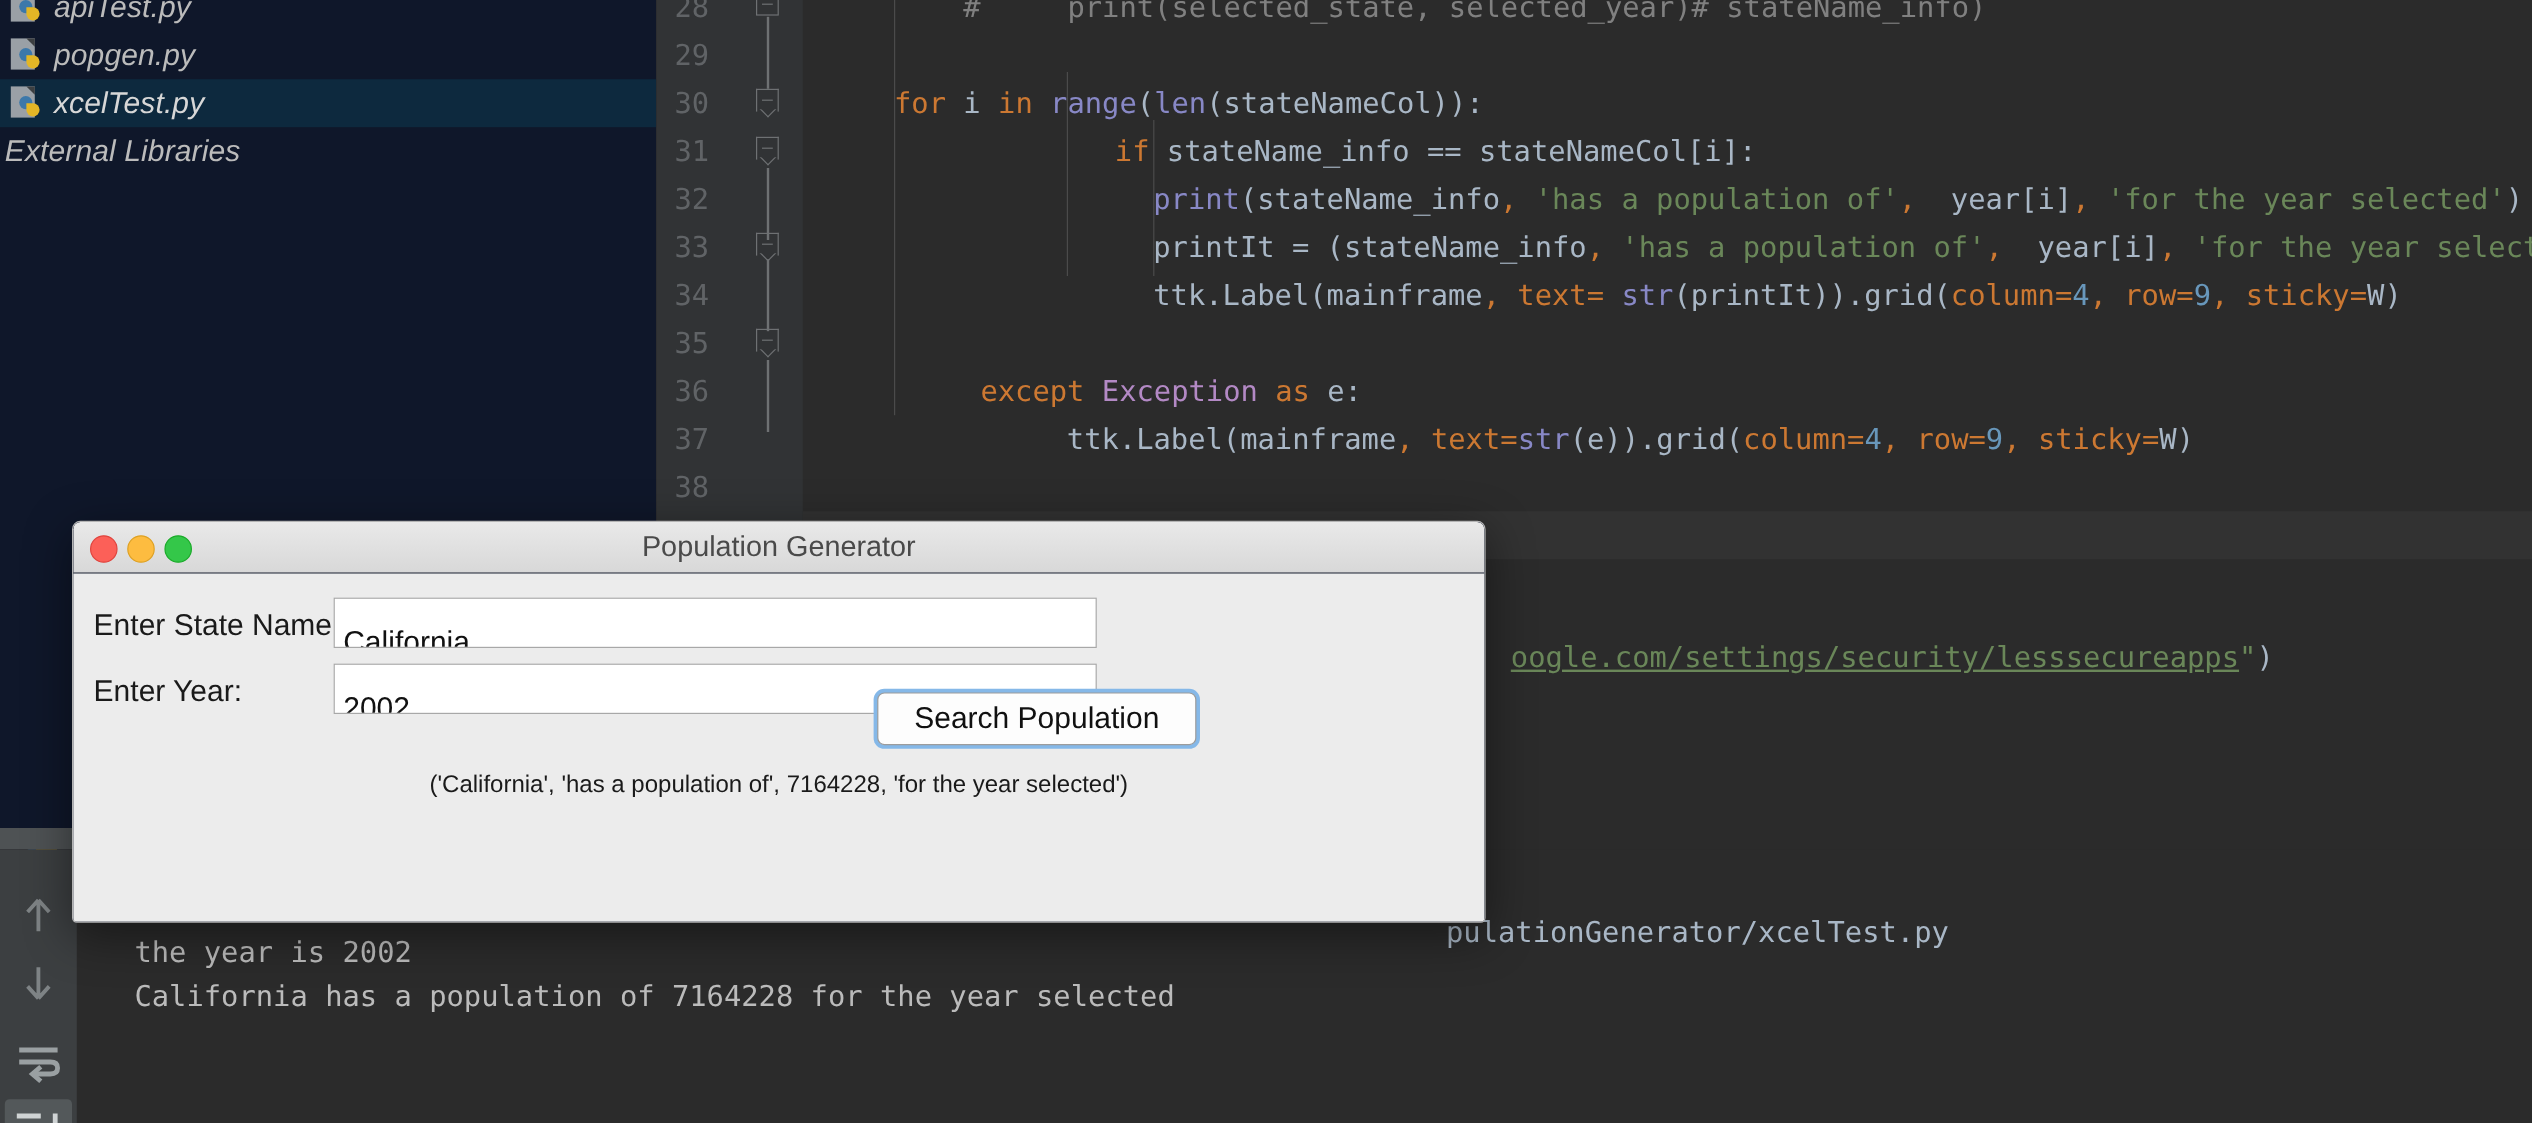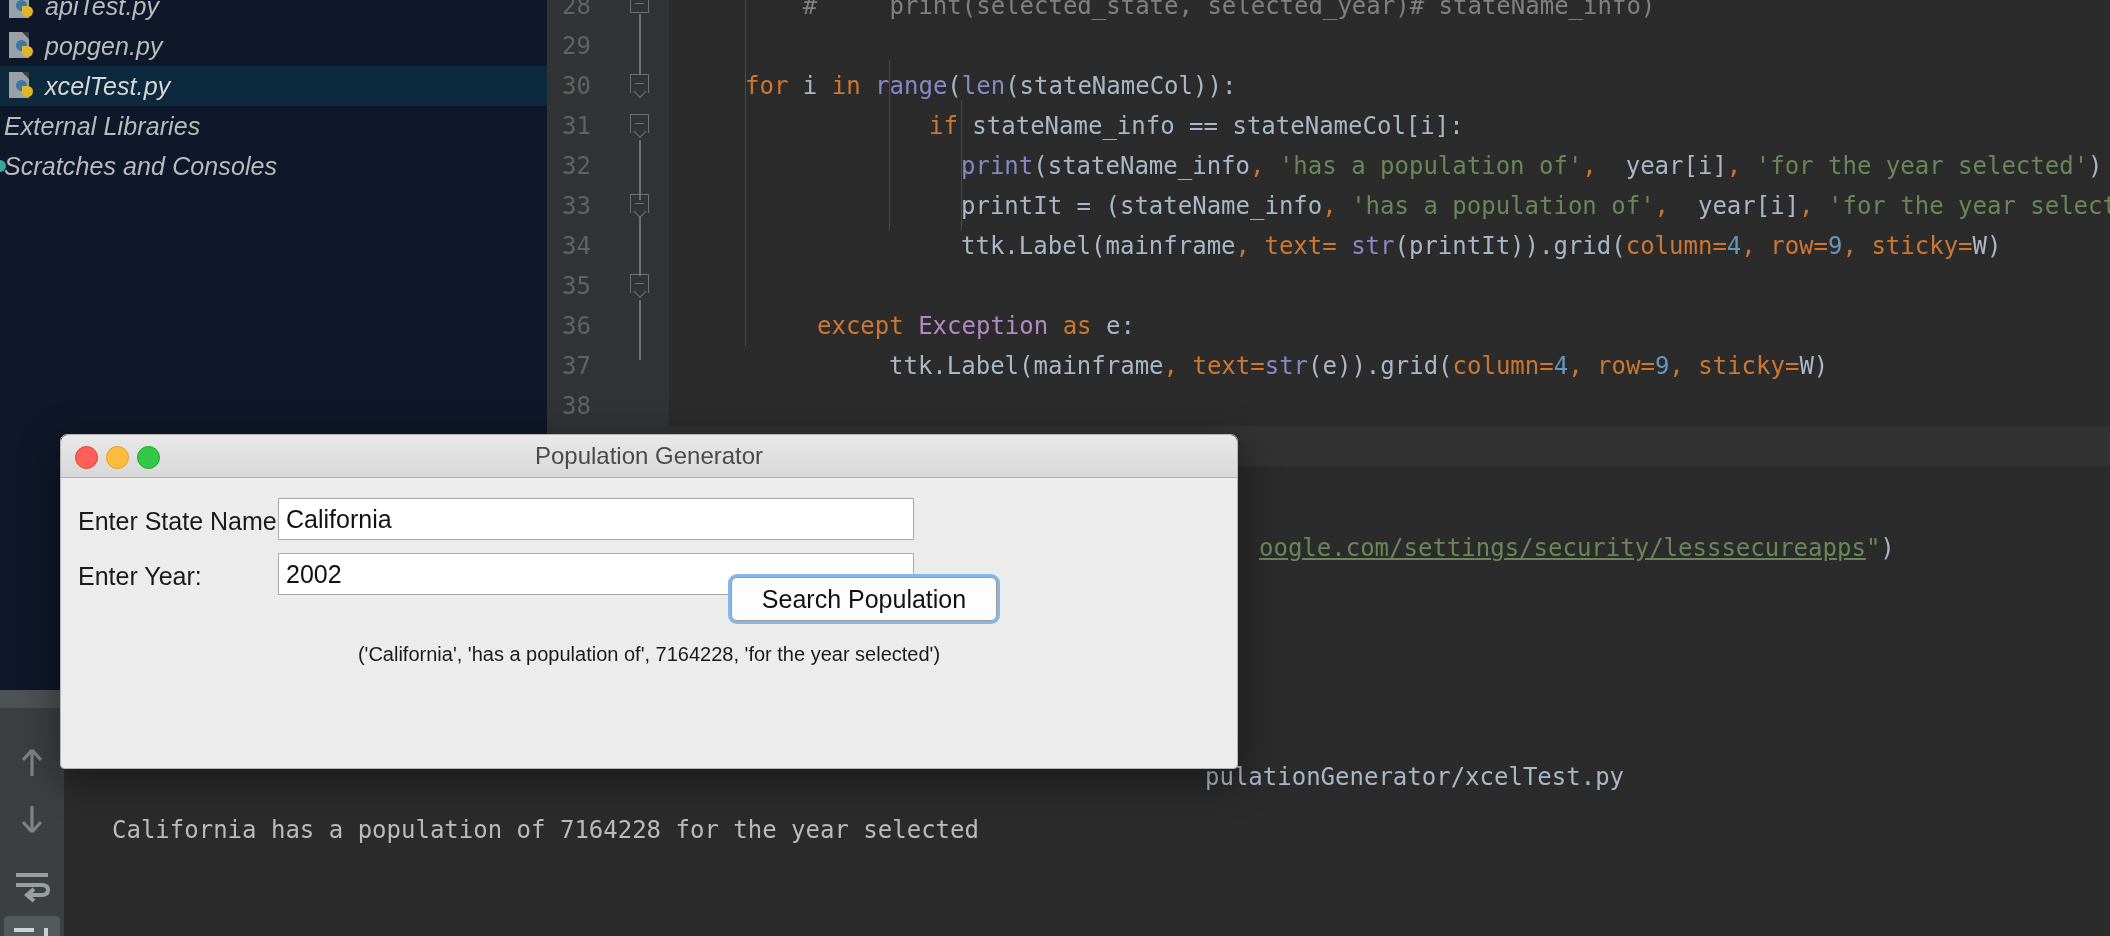--- a/index.html
+++ b/index.html
@@ -166,21 +166,21 @@
 
   #dialog-body{position:relative;height:291px;background:#ececec;}
 
   .field-label{
     position:absolute;font-size:25px;color:#1a1a1a;
     font-family:"Liberation Sans",sans-serif;
   }
   .field-input{
     position:absolute;height:42px;background:#ffffff;
     border:1px solid #a8a8a8;box-sizing:border-box;
-    font-size:25px;color:#111;padding:0 7px;line-height:40px;
+    font-size:25px;color:#111;padding:16px 7px;line-height:40px;
     font-family:"Liberation Sans",sans-serif;
     white-space:nowrap;overflow:hidden;
   }
   #search-button{
     position:absolute;left:670px;top:99px;width:266px;height:44px;
     background:#fdfdfd;border:1px solid #9c9c9c;border-radius:6px;
     box-shadow:0 0 0 3px #85b8e8;
     font-size:25px;color:#111;text-align:center;line-height:42px;
     font-family:"Liberation Sans",sans-serif;
     box-sizing:border-box;
@@ -222,24 +222,20 @@
           <span class="snake-y"></span>
       </span>
       <span>xcelTest.py</span>
     </div>
 
     <div class="tree-row lib" style="position:absolute;top:106px;left:0;right:0;">
       <span style="width:0;"></span>
       <span>External Libraries</span>
     </div>
 
-    <div class="tree-row lib" style="position:absolute;top:146px;left:0;right:0;">
-      <span class="scratch-dot"></span>
-      <span>Scratches and Consoles</span>
-    </div>
 
     <div style="position:absolute;left:10px;top:688px;width:44px;height:40px;">
       <span style="position:absolute;left:10px;top:4px;width:18px;height:18px;border-radius:50% 50% 0 50%;background:#3c78aa;"></span>
       <span style="position:absolute;left:20px;top:14px;width:18px;height:18px;border-radius:0 50% 50% 50%;background:#e3b626;"></span>
       <span style="position:absolute;left:34px;top:24px;width:10px;height:10px;border-radius:50%;background:#3fa34a;"></span>
     </div>
     <div style="position:absolute;left:14px;top:737px;width:170px;height:9px;background:#6a6d6f;border-radius:2px;"></div>
   </div>
 
   <div id="editor">
@@ -376,20 +372,21 @@
       <div class="ctb-ico" style="top:208px;left:4px;width:56px;height:52px;background:#53585a;border-radius:4px;">
         <svg width="56" height="52" viewBox="0 0 56 52">
           <path d="M10 14 L30 14 M10 24 L24 24 M10 34 L30 34" stroke="#cfd3d4" stroke-width="4" fill="none"></path>
           <path d="M42 12 L42 36 M42 36 L35 28 M42 36 L49 28" stroke="#cfd3d4" stroke-width="4" fill="none"></path>
         </svg>
       </div>
     </div>
 
     <div id="console-text">
       <div class="oline pathline" style="position:absolute;left:1141px;top:20px;margin-top:31px;">pulationGenerator/xcelTest.py</div>
+      <div class="oline" style="position:absolute;left:48px;top:68px;">the year is 2002</div>
       <div class="oline" style="position:absolute;left:48px;top:104px;">California has a population of 7164228 for the year selected</div>
     </div>
   </div>
 
   <div id="dialog">
     <div id="dialog-titlebar">
       <span class="tl red"></span>
       <span class="tl yellow"></span>
       <span class="tl green"></span>
       <div id="dialog-title">Population Generator</div>

